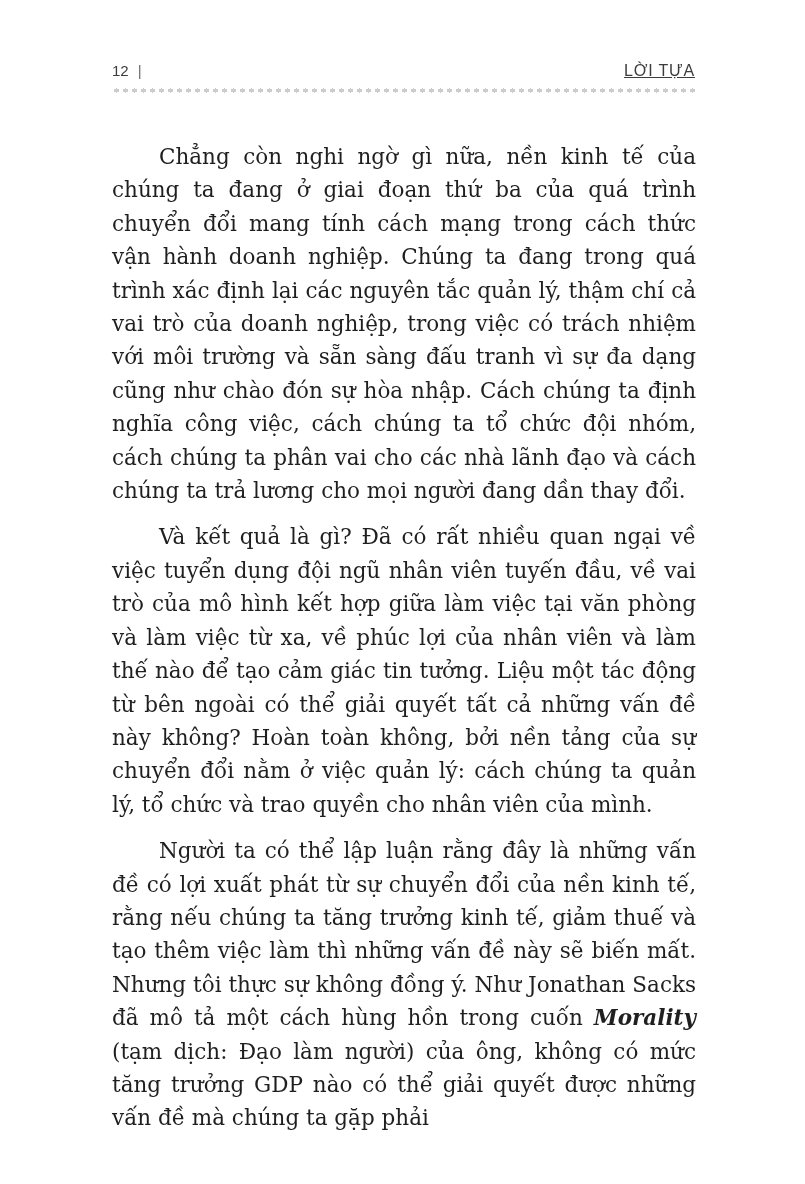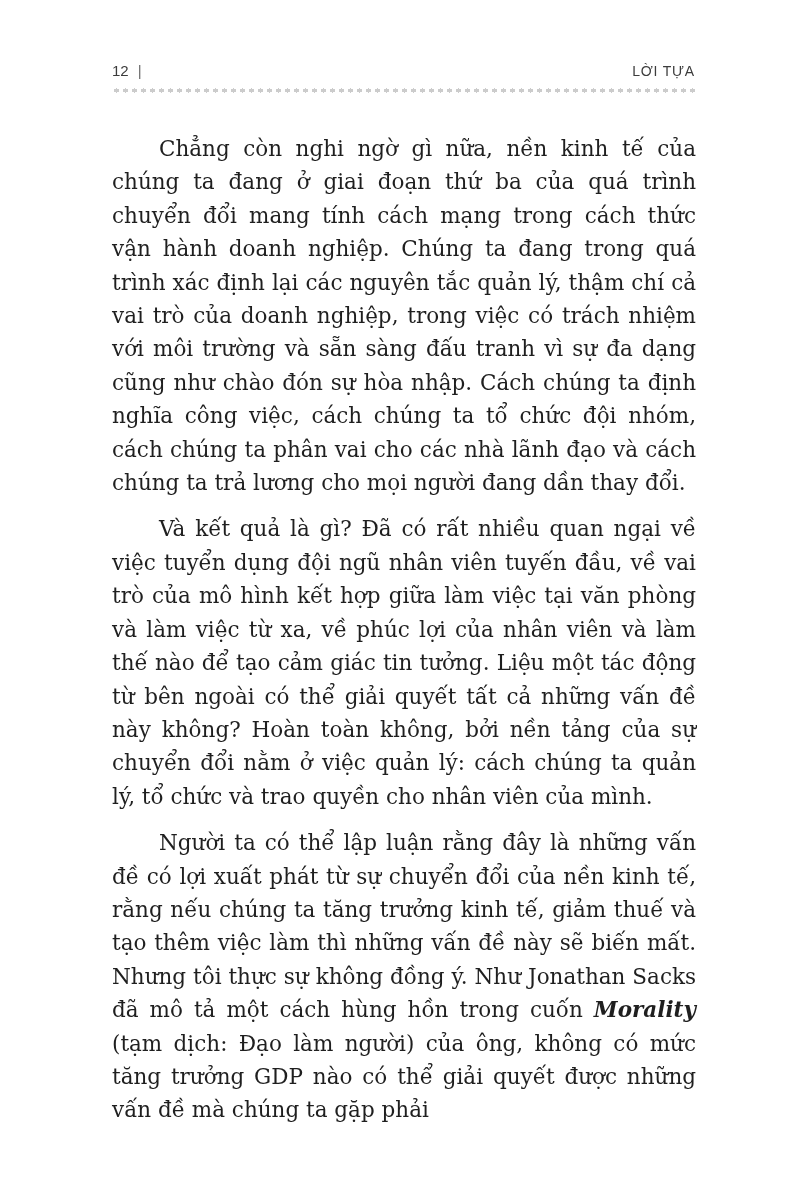--- a/index.html
+++ b/index.html
@@ -35,23 +35,24 @@
   .page-number {
     font-size: 15px;
     color: #3c3c3c;
   }
   .header-bar {
     font-size: 15px;
     color: #6b6b6b;
     font-weight: 300;
   }
   .running-title {
-    font-size: 14px;
+    font-size: 16px;
     letter-spacing: 0.8px;
     color: #3c3c3c;
+    text-decoration: underline;
   }
   .ornament-divider {
     position: absolute;
     top: 86px;
     left: 112px;
     right: 108px;
     height: 9px;
     background-image: radial-gradient(ellipse 3.6px 3px at 50% 50%, #cccccc 68%, rgba(204,204,204,0) 72%);
     background-size: 9px 9px;
     background-repeat: repeat-x;
@@ -60,21 +61,21 @@
     position: absolute;
     top: 128px;
     left: 112px;
     width: 584px;
     font-size: 21.5px;
     line-height: 33.4px;
     text-align: justify;
     color: #1f1f1f;
   }
   .body-text p {
-    margin: 4px 0 13px 0;
+    margin: 12px 0 13px 0;
     text-indent: 47px;
   }
   .body-text em {
     font-style: italic;
     font-weight: bold;
   }
 </style>
 </head>
 <body>
 

